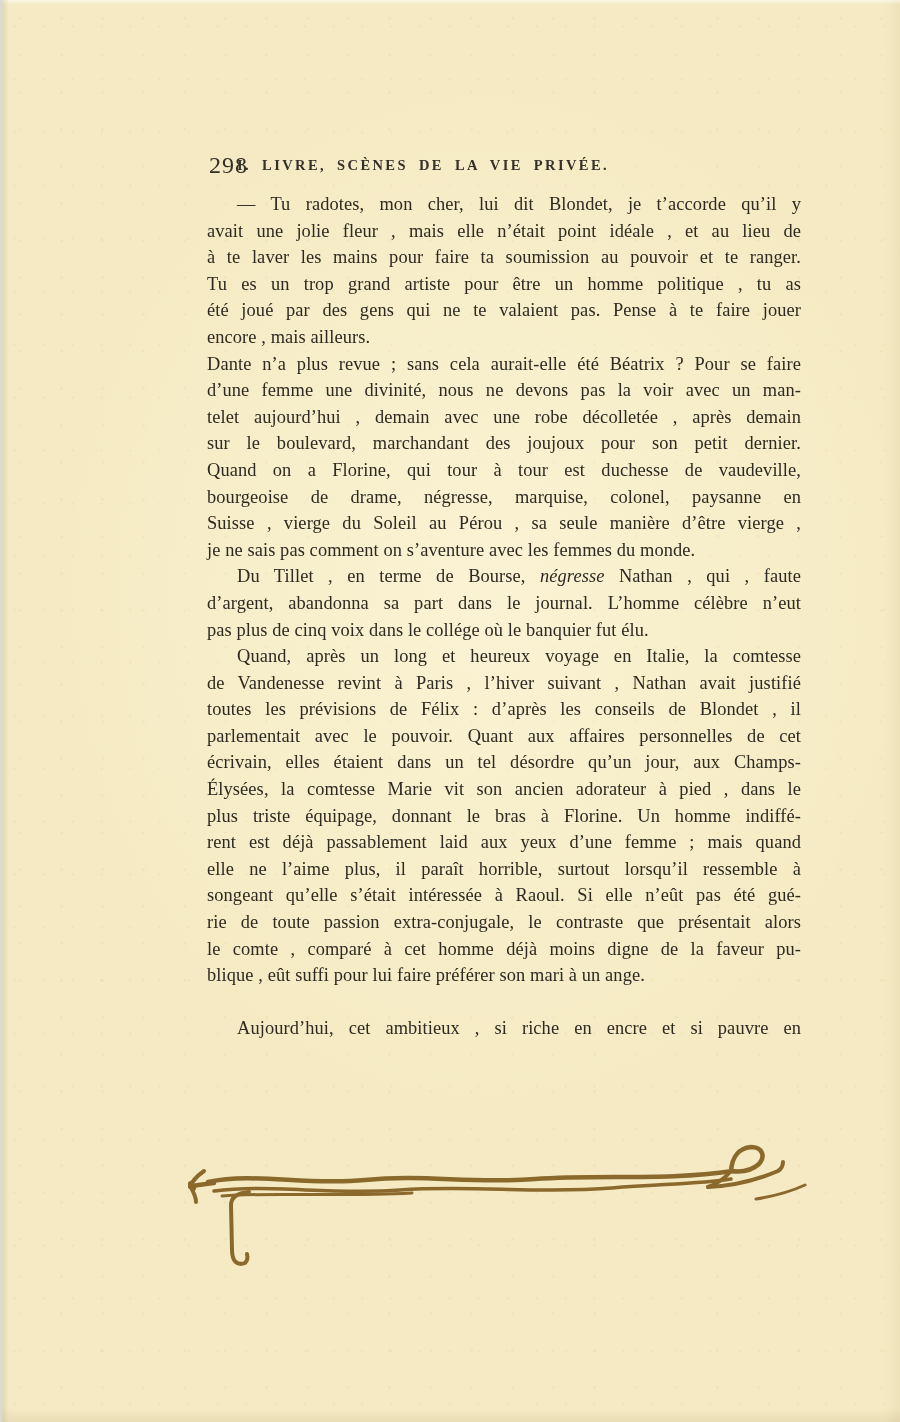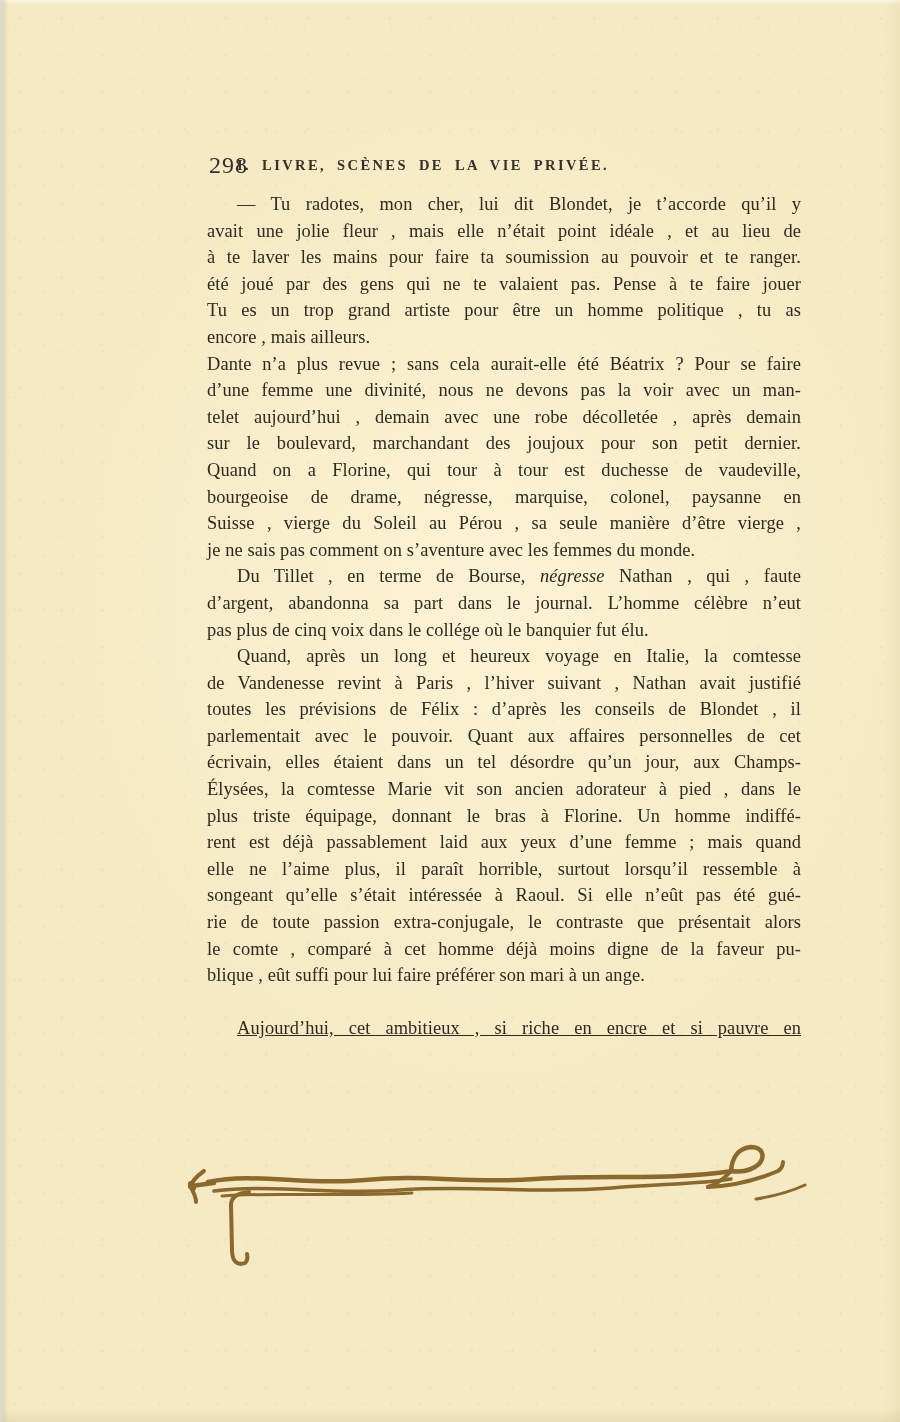--- a/index.html
+++ b/index.html
@@ -45,21 +45,21 @@
 
   .text-block {
     position: absolute;
     top: 191px; left: 207px; width: 594px;
     font-size: 18.4px;
     line-height: 26.6px;
     color: #2e2a22;
     letter-spacing: 0.1px;
   }
   .para { margin: 0; }
-  .para.gap { margin-top: 26px; text-decoration: underline; }
+  .para.gap { margin-top: 26px; }
   .line { text-align: justify; text-align-last: justify; }
   .line.end { text-align-last: left; }
   .line.indent { text-indent: 30px; }
 
   .handwriting-overlay {
     position: absolute; top: 0; left: 0;
     pointer-events: none;
   }
 </style>
 </head>
@@ -72,22 +72,22 @@
   <div class="running-header">
     <span class="page-number">298</span>
     <span class="running-title">I. LIVRE, SCÈNES DE LA VIE PRIVÉE.</span>
   </div>
 
   <div class="text-block">
       <div class="para">
         <div class="line indent">— Tu radotes, mon cher, lui dit Blondet, je t’accorde qu’il y</div>
         <div class="line">avait une jolie fleur , mais elle n’était point idéale , et au lieu de</div>
         <div class="line">à te laver les mains pour faire ta soumission au pouvoir et te ranger.</div>
+        <div class="line">Tu es un trop grand artiste pour être un homme politique , tu as</div>
         <div class="line">été joué par des gens qui ne te valaient pas. Pense à te faire jouer</div>
-        <div class="line">Tu es un trop grand artiste pour être un homme politique , tu as</div>
         <div class="line end">encore , mais ailleurs.</div>
       </div>
       <div class="para">
         <div class="line">Dante n’a plus revue ; sans cela aurait-elle été Béatrix ? Pour se faire</div>
         <div class="line">d’une femme une divinité, nous ne devons pas la voir avec un man-</div>
         <div class="line">telet aujourd’hui , demain avec une robe décolletée , après demain</div>
         <div class="line">sur le boulevard, marchandant des joujoux pour son petit dernier.</div>
         <div class="line">Quand on a Florine, qui tour à tour est duchesse de vaudeville,</div>
         <div class="line">bourgeoise de drame, négresse, marquise, colonel, paysanne en</div>
         <div class="line">Suisse , vierge du Soleil au Pérou , sa seule manière d’être vierge ,</div>

